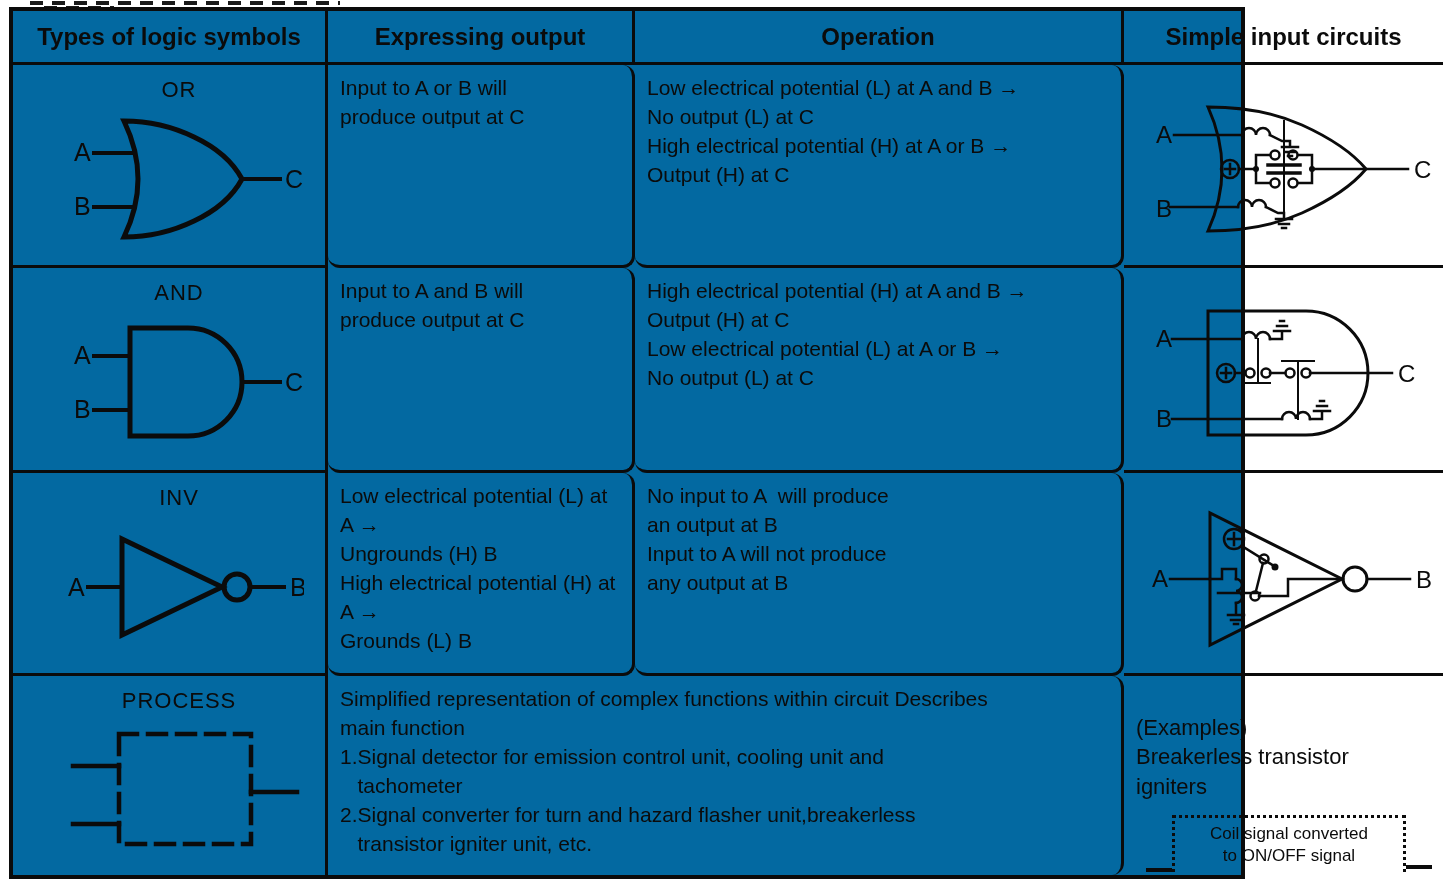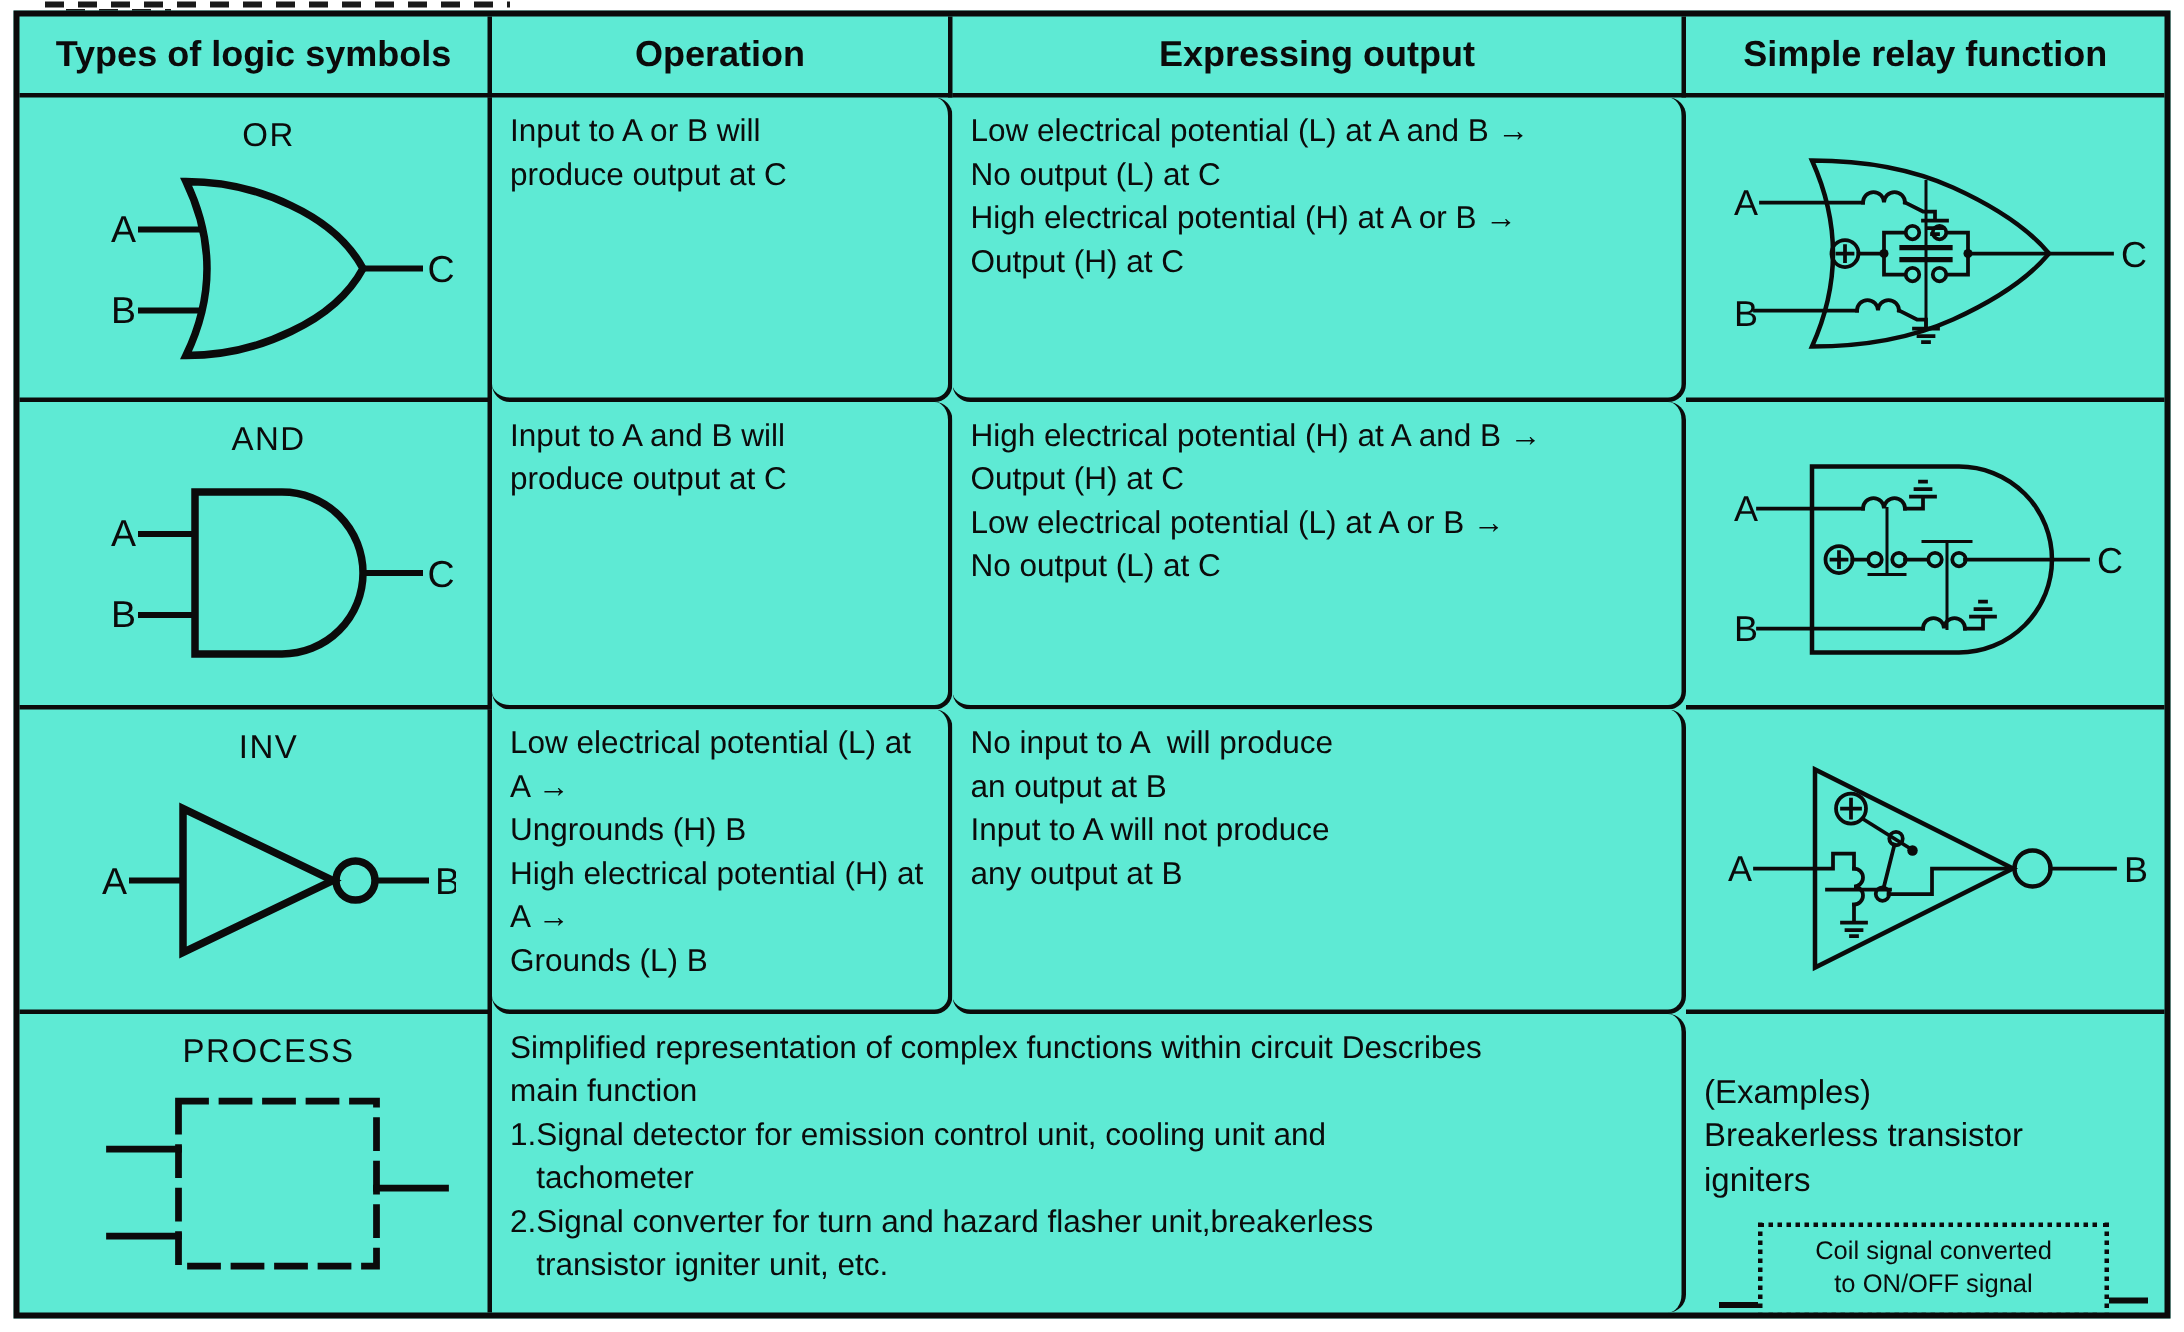--- a/index.html
+++ b/index.html
@@ -1,18 +1,18 @@
 <!DOCTYPE html>
 <html><head>
 <meta charset="utf-8">
 <style>
   html,body{margin:0;padding:0;background:#fff;width:1456px;height:888px;overflow:hidden;
     font-family:"Liberation Sans", sans-serif;color:#0b0b0b;}
   .noise{position:absolute;background:repeating-linear-gradient(90deg,#1a1a1a 0 13px,transparent 13px 22px);}
-  #tbl{position:absolute;left:9px;top:7px;width:1438px;height:872px;border:4px solid #0b0b0b;box-sizing:border-box;background:#5eead4;}
+  #tbl{position:absolute;left:9px;top:7px;width:1236px;height:872px;border:4px solid #0b0b0b;box-sizing:border-box;background:#0369a1;}
   #grid{display:grid;width:1430px;height:864px;
     grid-template-columns:315px 307px 489px 319px;
     grid-template-rows:54px 203px 205px 203px 199px;}
   .cell{box-sizing:border-box;overflow:hidden;position:relative;}
   .br{border-right:3px solid #0b0b0b;}
   .bb{border-bottom:3px solid #0b0b0b;}
   .hdr{display:flex;align-items:center;justify-content:center;font-weight:bold;font-size:24px;letter-spacing:0;}
   .symcell{display:flex;flex-direction:column;align-items:center;padding-top:12px;padding-left:20px;}
   .symname{font-size:22px;letter-spacing:1px;}
   .txt{padding:9px 12px;font-size:21px;line-height:1.38;white-space:pre-wrap;border-radius:12px;}
@@ -36,27 +36,27 @@
 <div class="noise" style="left:30px;top:1px;width:310px;height:4px;"></div>
 <div class="noise" style="left:44px;top:6px;width:70px;height:3px;"></div>
 
 <div id="tbl">
 <div id="grid">
 
   <div class="cell br bb hdr">
         <span>Types of logic symbols</span>
       </div>
   <div class="cell br bb hdr">
+        <span>Expressing output</span>
+      </div>
+  <div class="cell br bb hdr">
         <span>Operation</span>
       </div>
-  <div class="cell br bb hdr">
-        <span>Expressing output</span>
-      </div>
   <div class="cell bb hdr">
-        <span>Simple relay function</span>
+        <span>Simple input circuits</span>
       </div>
 
   <div class="cell br bb symcell">
     <div class="symname">OR</div>
     <svg width="250" height="146" viewBox="0 0 250 146">
       <text class="lbl" x="20" y="58">A</text>
       <text class="lbl" x="20" y="112">B</text>
       <path class="sk" stroke-width="4" d="M40,50 L79,50 M40,104 L79,104"></path>
       <path class="sk" stroke-width="5" d="M70,18 Q107,18 140,34 Q174,50 188,76 Q174,102 140,118 Q107,134 70,134 Q98,76 70,18 Z"></path>
       <path class="sk" stroke-width="4" d="M188,76 L226,76"></path>

